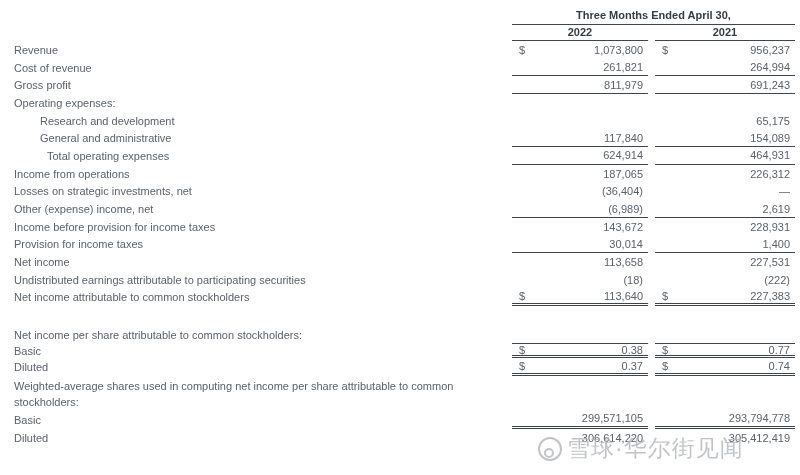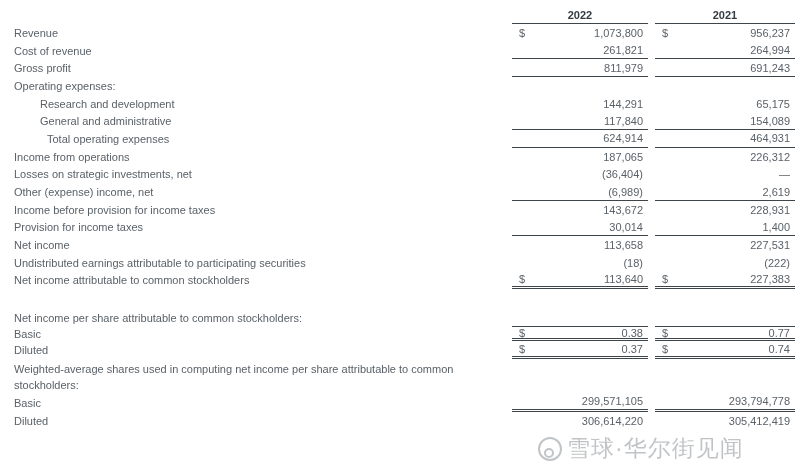--- a/index.html
+++ b/index.html
@@ -56,20 +56,25 @@
   .wm-logo::after{content:"";position:absolute;left:4px;top:9px;width:10px;height:10px;
     border:2px solid #b2b6ba;border-radius:50%;box-sizing:border-box;}
   .wm-text{font-size:23px;letter-spacing:1px;}
 </style>
 </head>
 <body>
 
 <div class="sheet">
   <div class="tbl">
 
+    <div class="hdr-title-row cols">
+      <div class="lbl"></div>
+      <div class="hdr-span">Three Months Ended April 30,</div>
+      <div class="rgt"></div>
+    </div>
 
     <div class="hdr-years cols">
       <div class="lbl"></div>
       <div class="cell c1">2022</div>
       <div class="gap"></div>
       <div class="cell c2">2021</div>
       <div class="rgt"></div>
     </div>
 
     <div id="table-body">
@@ -124,24 +129,20 @@
     <div class="gap"></div>
     <div class="cell c2">
       <span class="cur"></span>
       <span class="val"></span>
     </div>
     <div class="rgt"></div>
   </div>
 
   <div class="row cols indent1" data-row="research-and-development">
     <div class="lbl">Research and development</div>
-    <div class="cell c1">
-      <span class="cur"></span>
-      <span class="val">144,291</span>
-    </div>
     <div class="gap"></div>
     <div class="cell c2">
       <span class="cur"></span>
       <span class="val">65,175</span>
     </div>
     <div class="rgt"></div>
   </div>
 
 
   <div class="row cols indent1" data-row="general-and-administrative">

